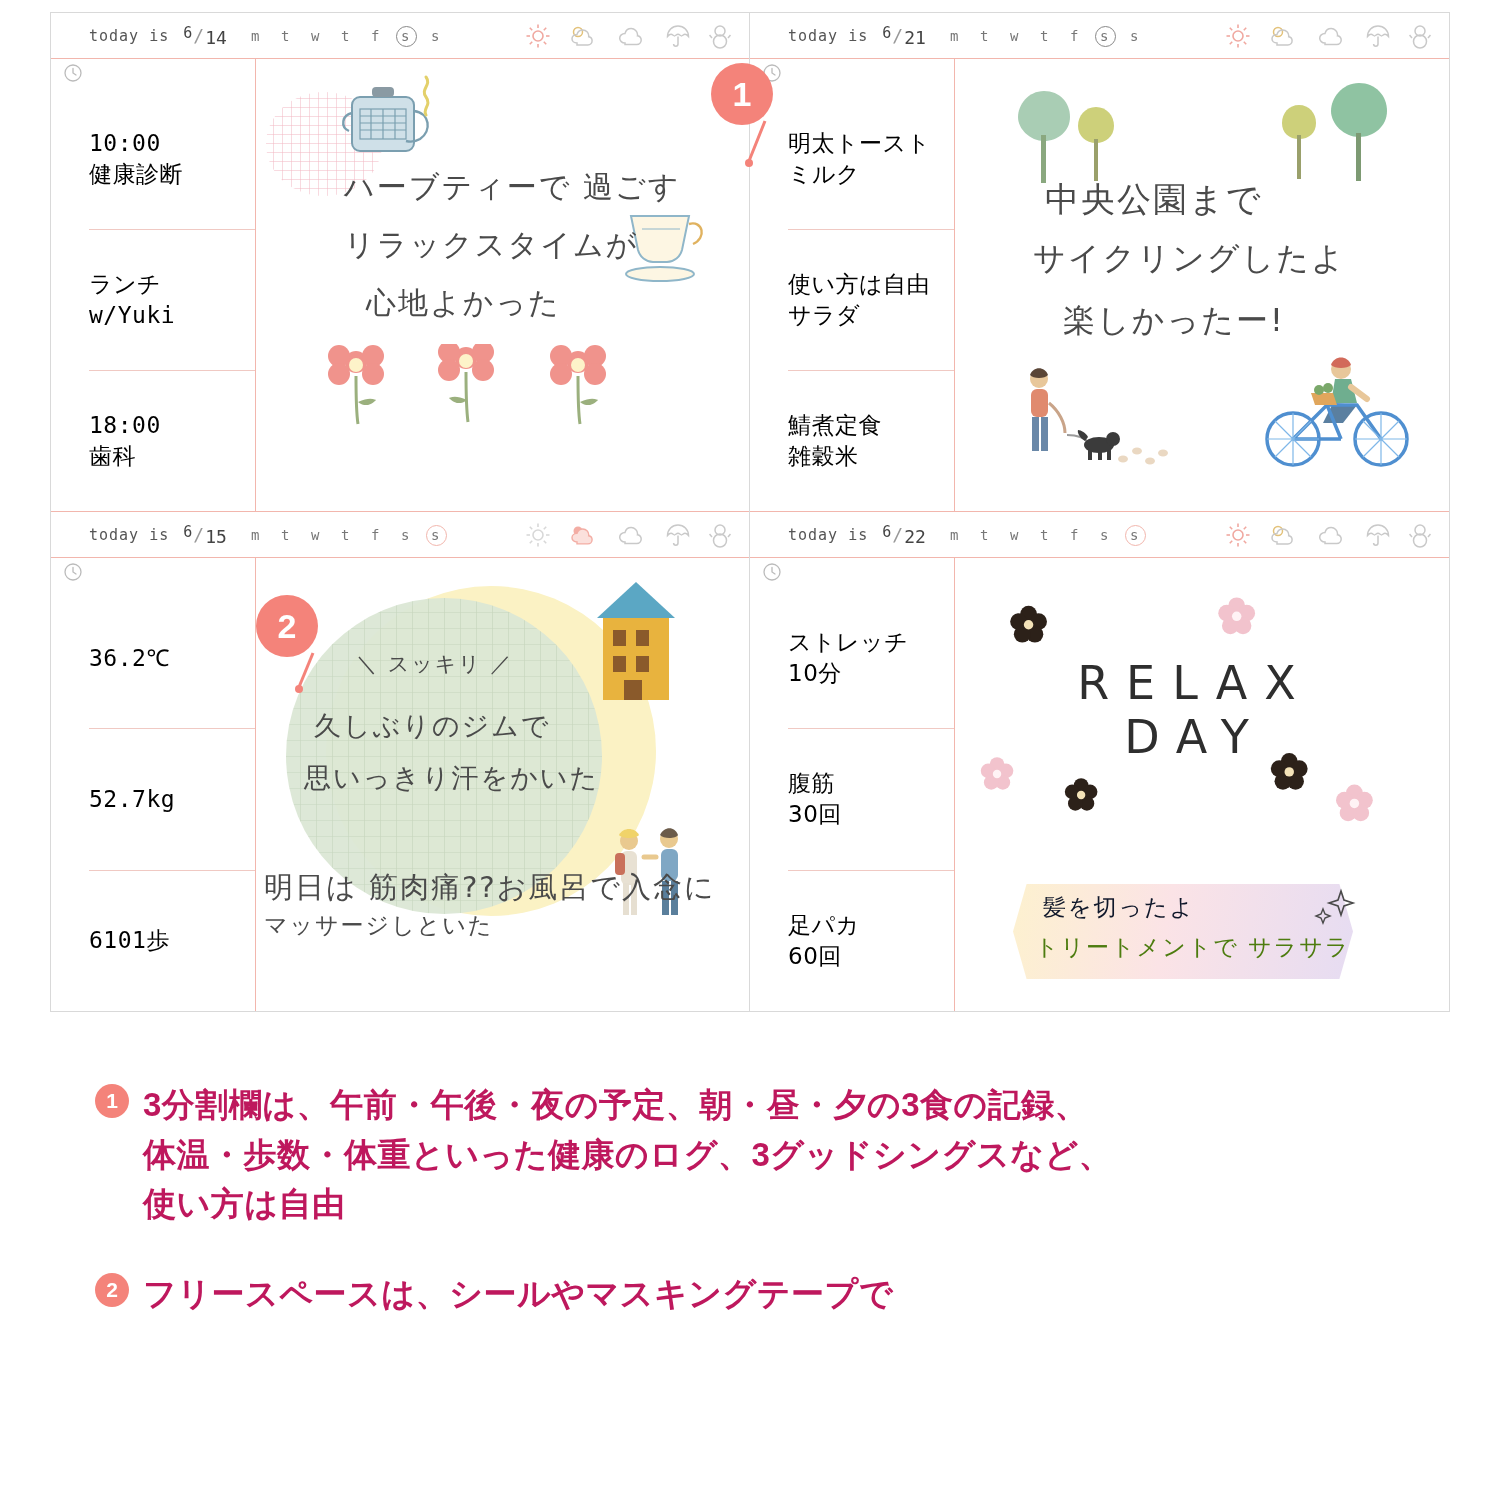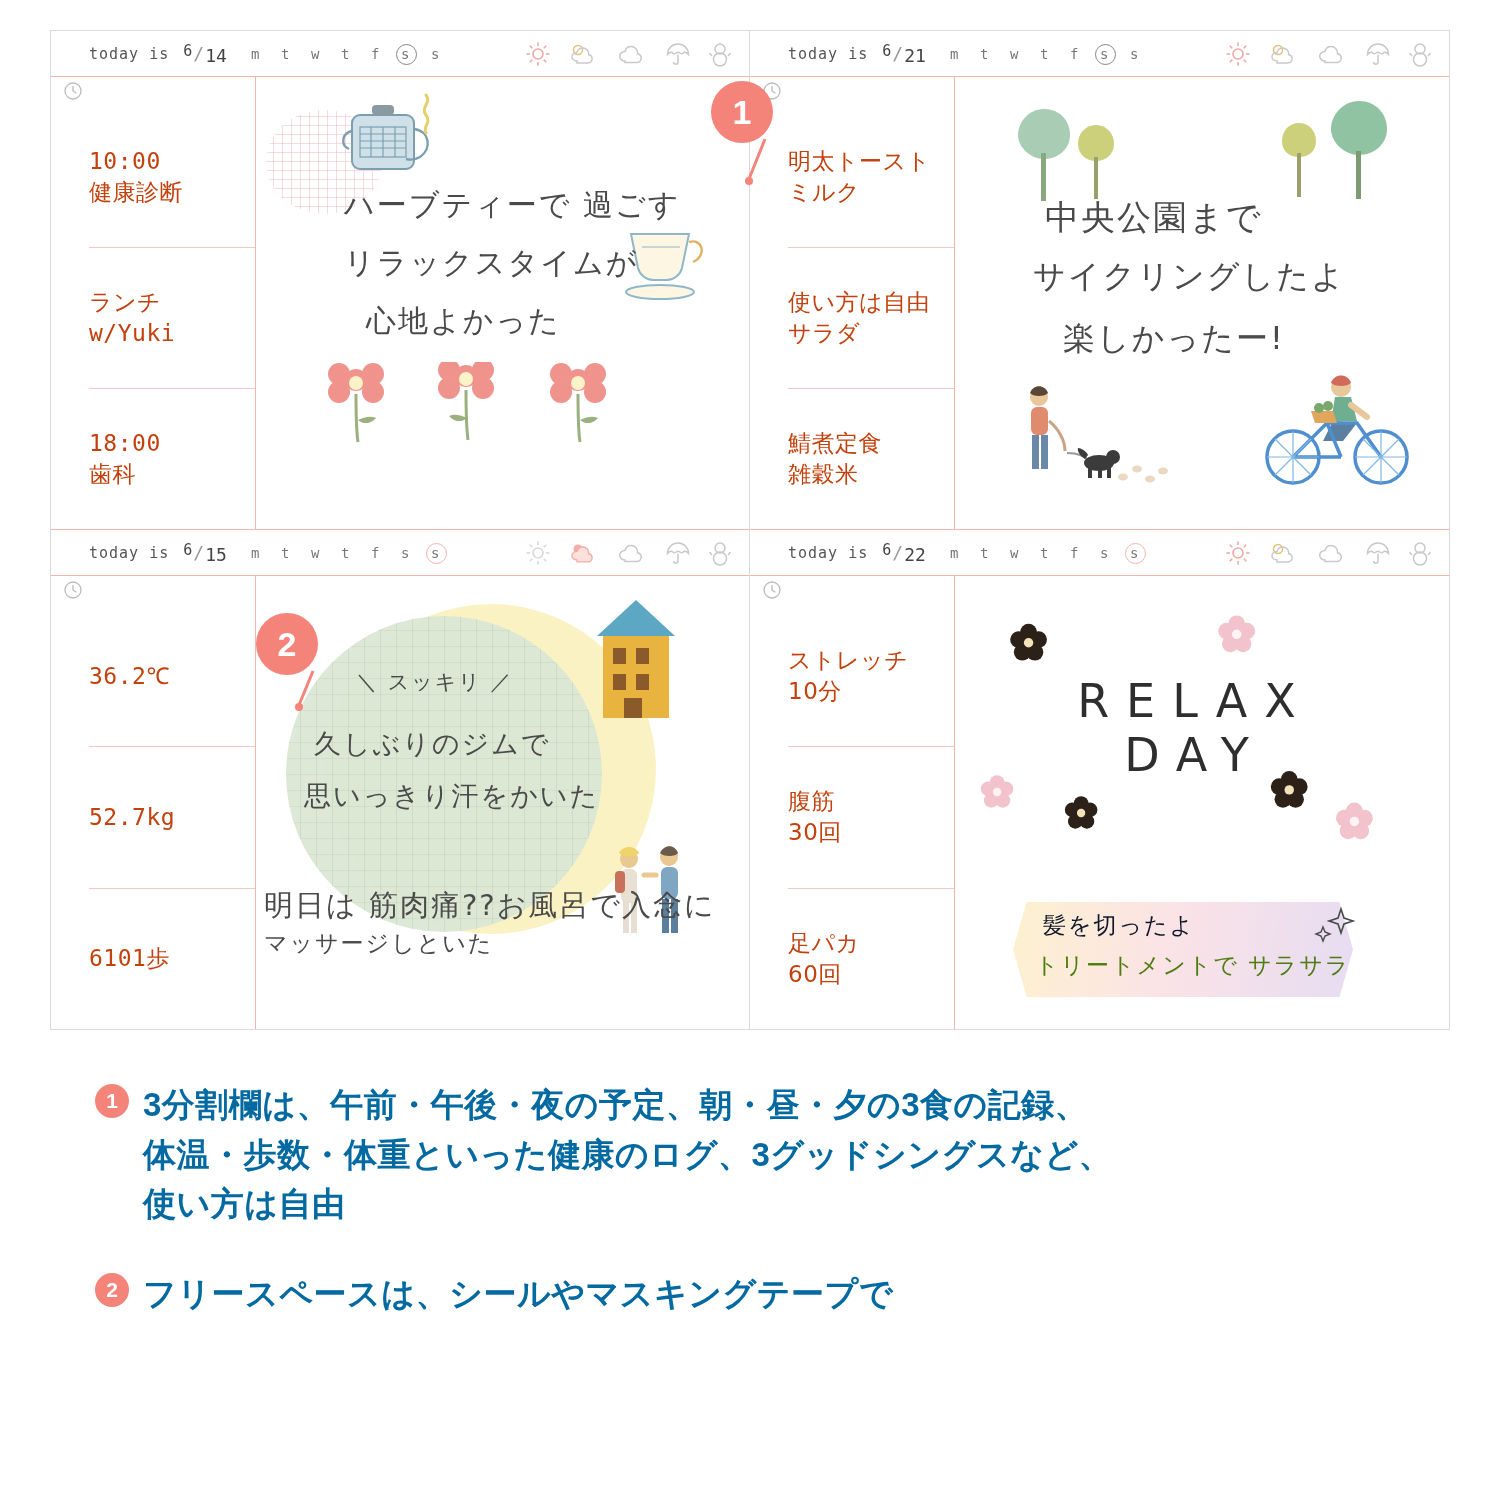--- a/index.html
+++ b/index.html
@@ -13,21 +13,21 @@
     font-family: "Liberation Sans", sans-serif;
     color: #3a3a3a;
     position: relative;
     overflow: hidden;
   }
 
   
   .spread {
     position: absolute;
     left: 50px;
-    top: 30px;
+    top: 12px;
     width: 1400px;
     height: 1000px;
     border: 1px solid #d9d9d9;
     box-sizing: border-box;
     display: flex;
   }
   .page {
     width: 50%;
     height: 100%;
     box-sizing: border-box;
@@ -133,21 +133,21 @@
     box-sizing: border-box;
     display: flex;
     flex-direction: column;
     justify-content: center;
     padding: 4px 0 4px 0;
   }
   .slot:last-child { border-bottom: none; }
   .slot .line {
     font-family: "DejaVu Sans Mono", monospace;
     font-size: 23px;
-    color: #c2410c;
+    color: #000000;
     line-height: 1.35;
     letter-spacing: 0.5px;
   }
   .slot .line.jp { font-family: "DejaVu Sans", sans-serif; font-size: 23px; }
 
   .free {
     flex: 1;
     position: relative;
     overflow: hidden;
   }
@@ -206,21 +206,21 @@
     font-weight: bold;
     display: flex;
     align-items: center;
     justify-content: center;
     margin-right: 14px;
     margin-top: 4px;
   }
   .note-text {
     font-size: 33px;
     line-height: 1.5;
-    color: #0369a1;
+    color: #be185d;
     font-weight: bold;
     letter-spacing: 0.5px;
   }
 </style>
 </head>
 <body>
 
 <div class="spread">
 
   <div class="page left">

